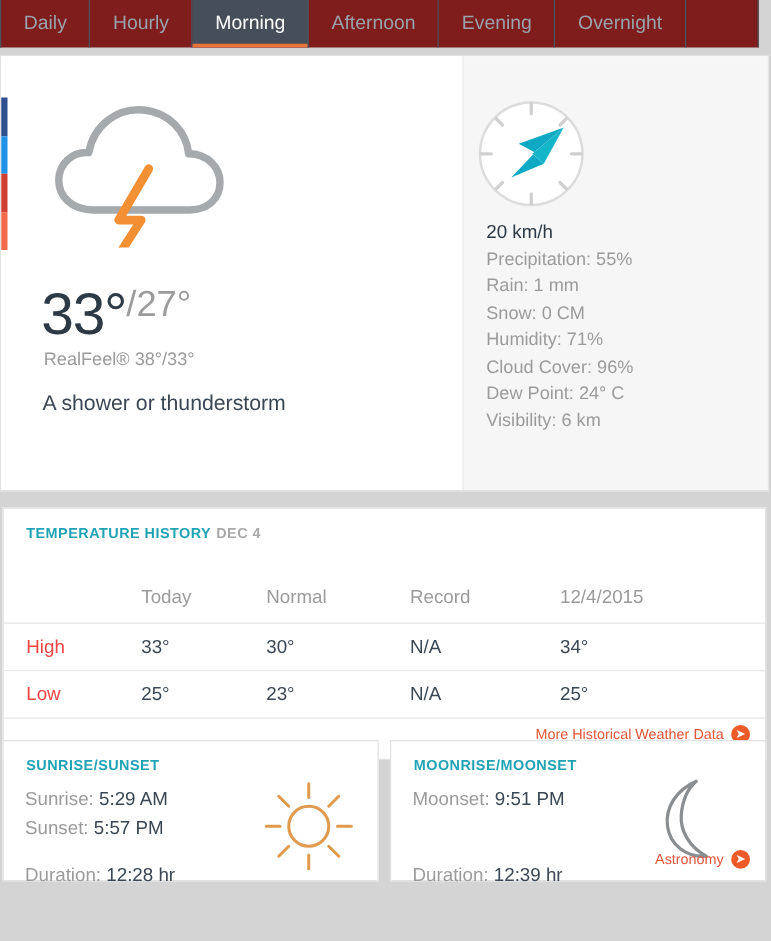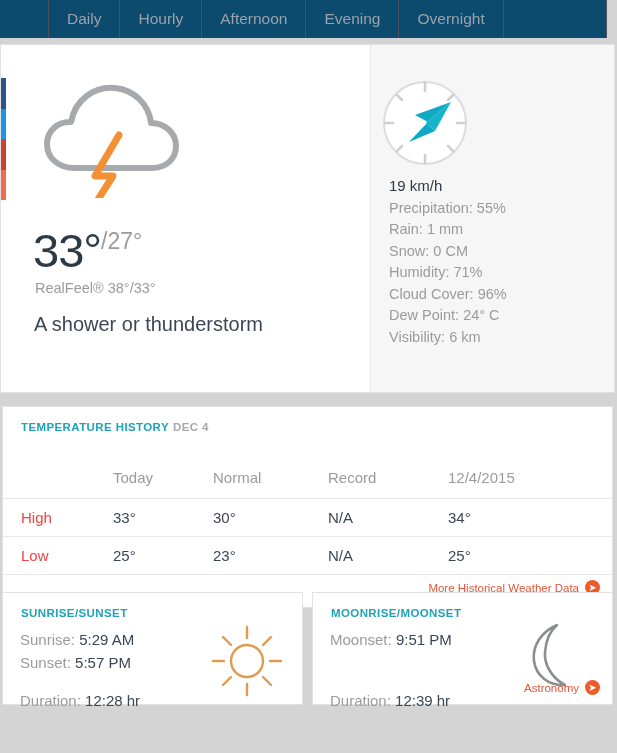--- a/index.html
+++ b/index.html
@@ -7,24 +7,23 @@
     width: 617px; height: 753px;
     background: #d4d4d4;
     font-family: "Liberation Sans", sans-serif;
     overflow: hidden;
   }
 
   
   .tabbar {
     position: absolute; left: 0; top: 0;
     width: 607px; height: 38px;
-    background: #0c4a6e;
+    background: #7f1d1d;
     display: flex;
     align-items: stretch;
-    padding-left: 48px;
   }
   .tab {
     position: relative;
     display: flex; align-items: center; justify-content: center;
     padding: 0 18px;
     color: #9aa2ab;
     font-size: 15.5px;
     border-right: 1px solid #4a525c;
     white-space: nowrap;
     cursor: pointer;
@@ -69,30 +68,30 @@
 
   .temp-row {
     position: absolute; left: 32px; top: 182px;
     display: flex; align-items: flex-start;
   }
   .temp-main {
     font-size: 47px; color: #2d3a45; line-height: 1;
     font-weight: 400; letter-spacing: -1px;
   }
   .temp-low {
-    font-size: 23px; color: #9b9b9b; line-height: 1;
+    font-size: 29px; color: #9b9b9b; line-height: 1;
     margin-top: 3px;
   }
   .realfeel {
     position: absolute; left: 34px; top: 235px;
     font-size: 14.5px; color: #9b9b9b;
   }
   .phrase {
     position: absolute; left: 33px; top: 268px;
-    font-size: 20px; color: #3b4754;
+    font-size: 17px; color: #3b4754;
   }
 
   .cc-right {
     position: relative;
     flex: 1;
     background: #f6f6f6;
   }
   .compass {
     position: absolute; left: 8px; top: 32px;
     width: 92px; height: 92px;
@@ -193,20 +192,21 @@
     font-size: 11.5px; color: #e0563a;
     cursor: pointer;
   }
 </style>
 </head>
 <body>
 
 <div class="tabbar">
   <div class="tab">Daily</div>
   <div class="tab">Hourly</div>
+  <div class="tab active">Morning</div>
   <div class="tab">Afternoon</div>
   <div class="tab">Evening</div>
   <div class="tab">Overnight</div>
   <div class="tab tab-filler"></div>
 </div>
 
 <div class="card-current">
 
   <div class="cc-left">
 
@@ -244,21 +244,21 @@
         <line x1="18" y1="18" x2="23" y2="23"></line>
         <line x1="69" y1="69" x2="74" y2="74"></line>
         <line x1="74" y1="18" x2="69" y2="23"></line>
         <line x1="23" y1="69" x2="18" y2="74"></line>
       </g>
       <path d="M72 25 L36 38 L49 45 L30 65 L56 54 L47 46 Z" fill="#0fa9c4"></path>
       <path d="M72 25 L47 46 L56 54 Z" fill="#14b5c9"></path>
     </svg>
 
     <div class="details">
-      <div class="wind">19 km/h</div>
+      <div class="wind">20 km/h</div>
       <div class="d">Precipitation: 55%</div>
       <div class="d">Rain: 1 mm</div>
       <div class="d">Snow: 0 CM</div>
       <div class="d">Humidity: 71%</div>
       <div class="d">Cloud Cover: 96%</div>
       <div class="d">Dew Point: 24° C</div>
       <div class="d">Visibility: 6 km</div>
     </div>
   </div>
 </div>

